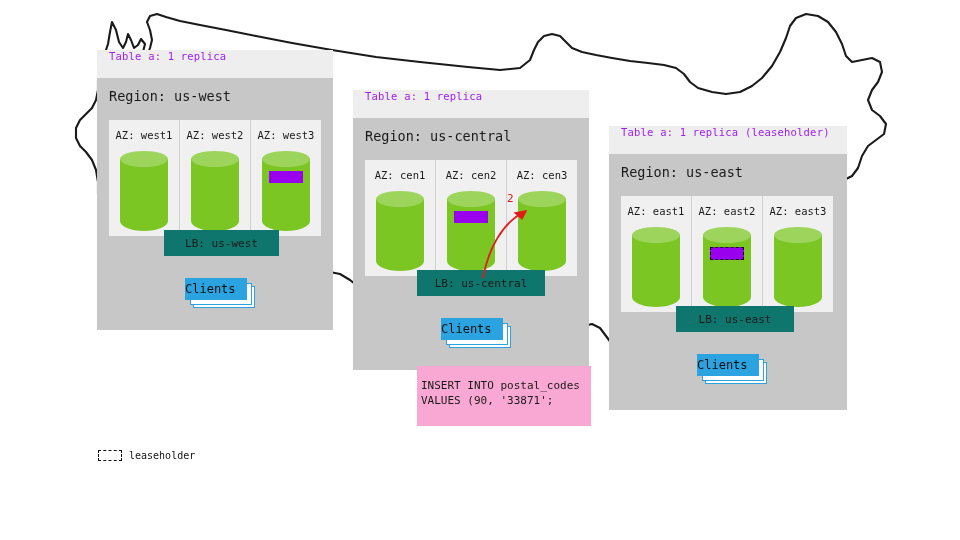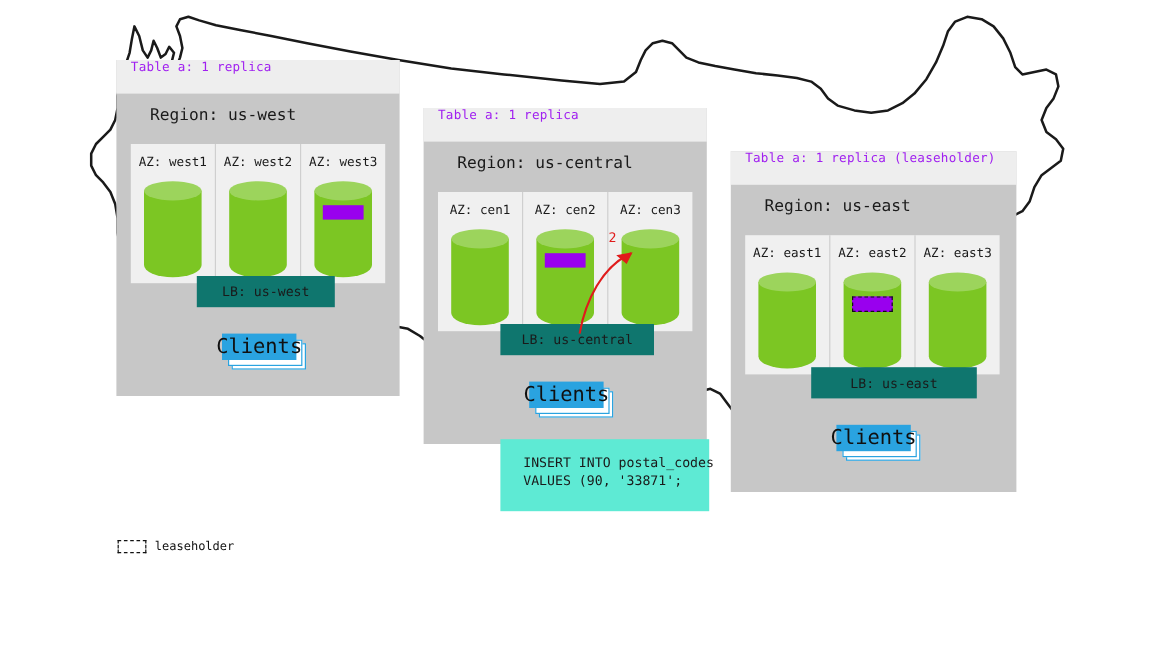--- a/index.html
+++ b/index.html
@@ -29,21 +29,21 @@
   }
   .head-text{
     color:#a020f0;
     font-size:10.5px;
     letter-spacing:.2px;
     white-space:nowrap;
   }
   .region-title{
     color:#1a1a1a;
     font-size:13.5px;
-    padding:10px 0 8px 28px;
+    padding:10px 0 8px 12px;
     white-space:nowrap;
   }
   .az-strip{
     position:absolute;
     background:#f0f0f0;
     display:flex;
     box-sizing:border-box;
   }
   .az{
     flex:1 1 0;
@@ -92,30 +92,30 @@
 
   
   .clients{position:absolute;}
   .clients .card{
     position:absolute;
     background:#2aa3e0;
     box-sizing:border-box;
   }
   .clients .card.ghost{background:#ffffff;border:1.4px solid #2aa3e0;}
   .clients .card.front{
-    display:flex;align-items:center;justify-content:center;
-    color:#101010;font-size:17px;white-space:nowrap;
+    display:flex;align-items:center;justify-content:flex-start;
+    color:#101010;font-size:12px;white-space:nowrap;
   }
 
   
   .sqlbox{
     position:absolute;
-    background:#5eead4;
-    box-sizing:border-box;
-    padding:12px 19px;
+    background:#f9a8d4;
+    box-sizing:border-box;
+    padding:12px 4px;
     font-size:11px;
     color:#1a1a1a;
     line-height:15px;
     white-space:pre;
   }
 
   
   .arrow-label{
     position:absolute;
     color:#e01b1b;
@@ -302,21 +302,21 @@
       </div>
       <div class="az">
         <span class="az-label">AZ: east3</span>
         <div class="cyl" style="width:48px;height:80px;">
           <div class="body" style="top:8px;height:72px;"></div>
           <div class="top" style="height:16px;"></div>
         </div>
       </div>
     </div>
 
-    <div class="lb" style="left:67px;top:180px;width:138px;height:26px;">
+    <div class="lb" style="left:67px;top:180px;width:118px;height:26px;">
       <span>LB: us-east</span>
     </div>
 
     <div class="clients" style="left:88px;top:228px;width:72px;height:34px;">
       <div class="card ghost" style="left:8px;top:8px;width:62px;height:22px;"></div>
       <div class="card ghost" style="left:5px;top:5px;width:62px;height:22px;"></div>
       <div class="card front" style="left:0px;top:0px;width:62px;height:22px;">
         <span>Clients</span>
       </div>
     </div>

